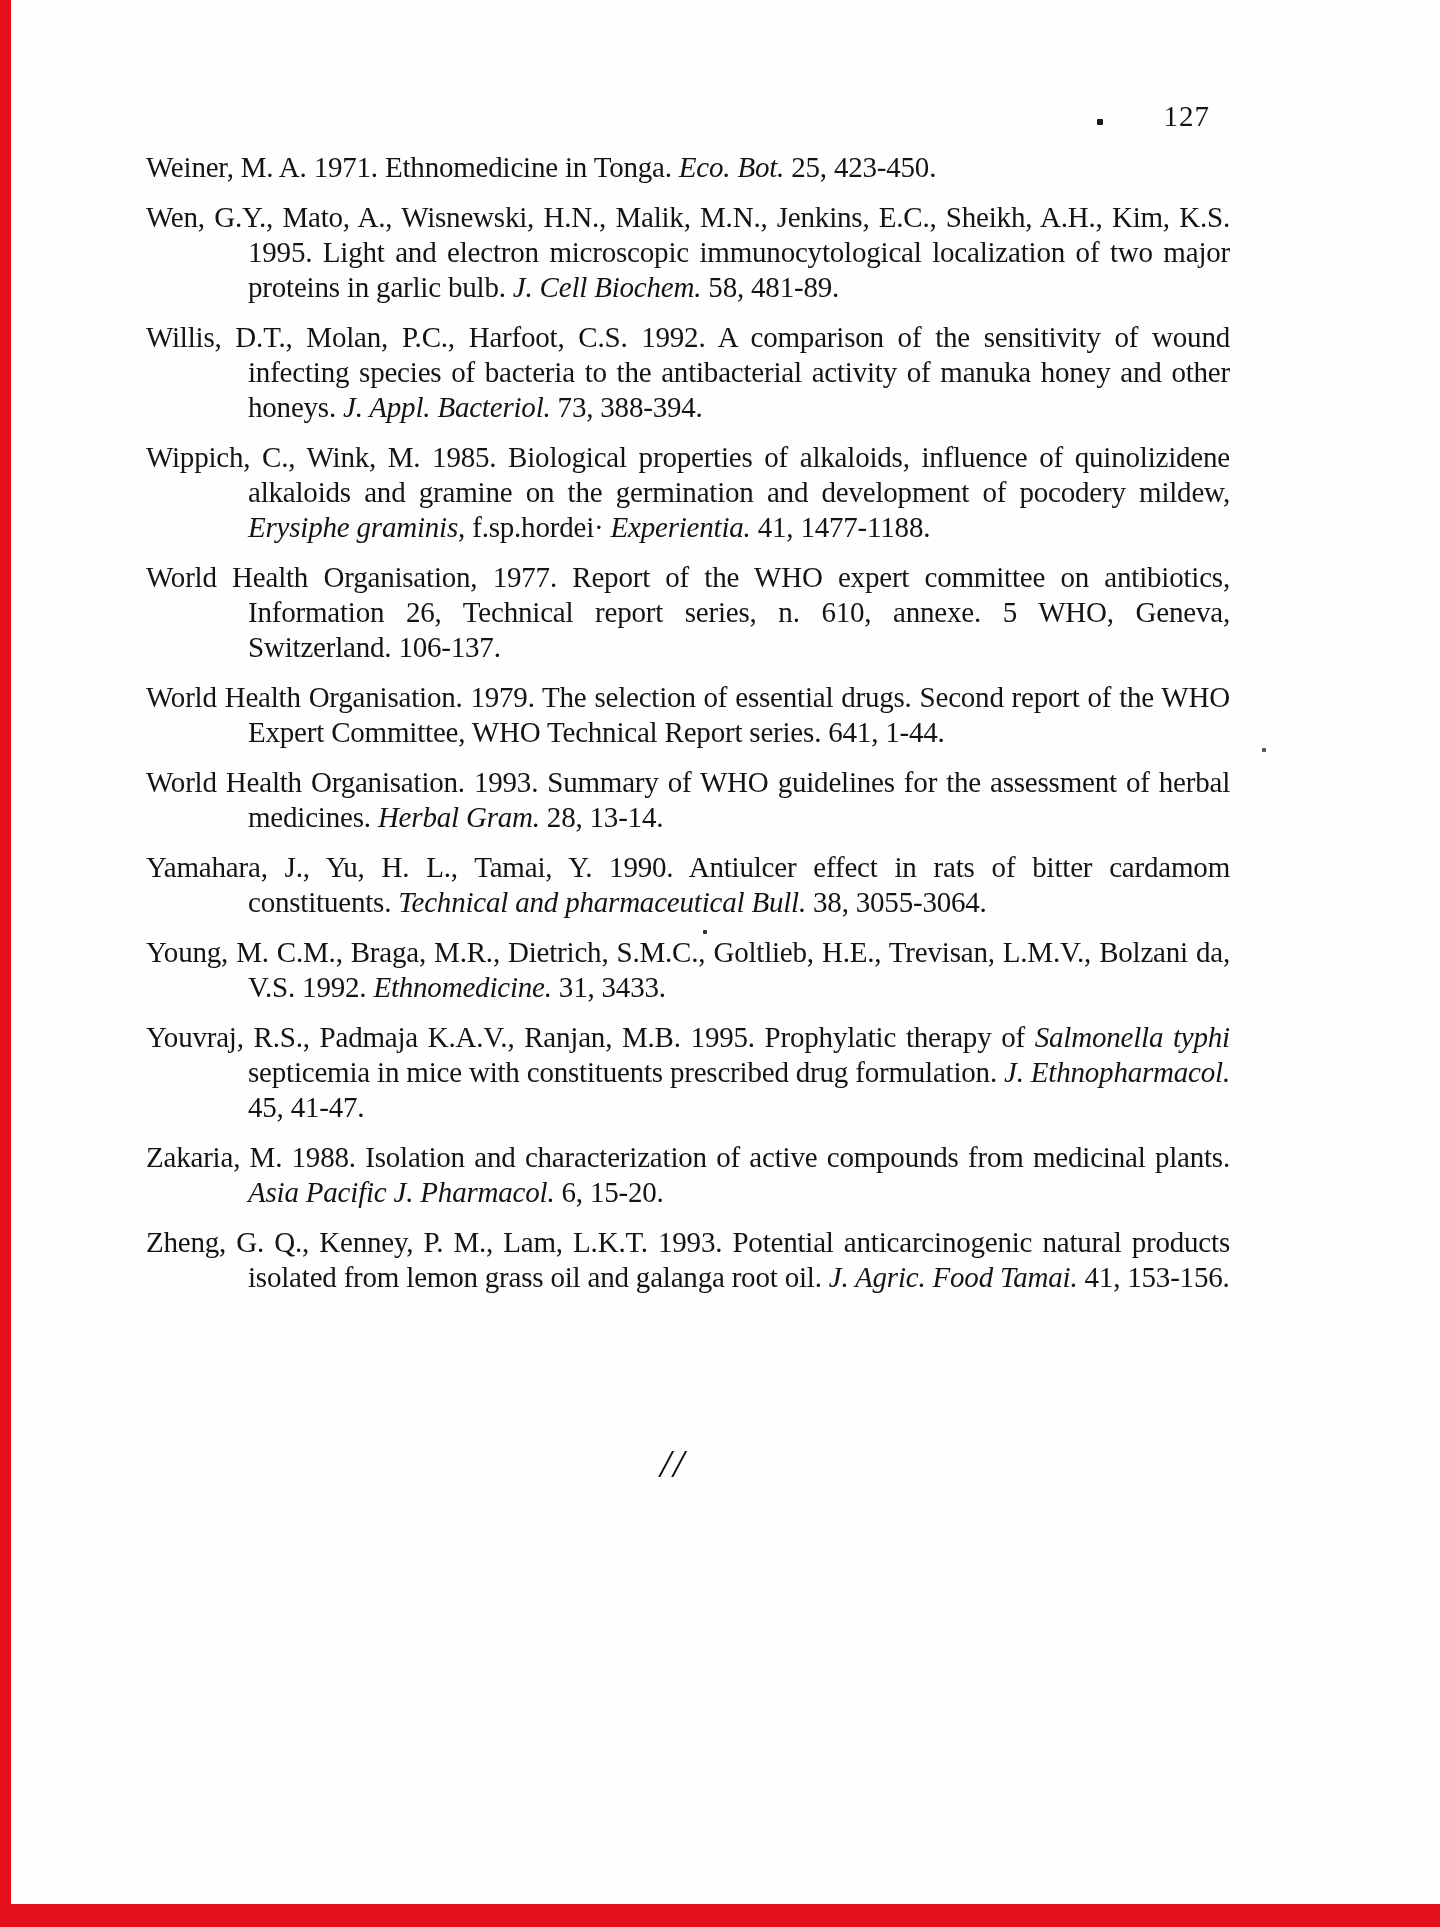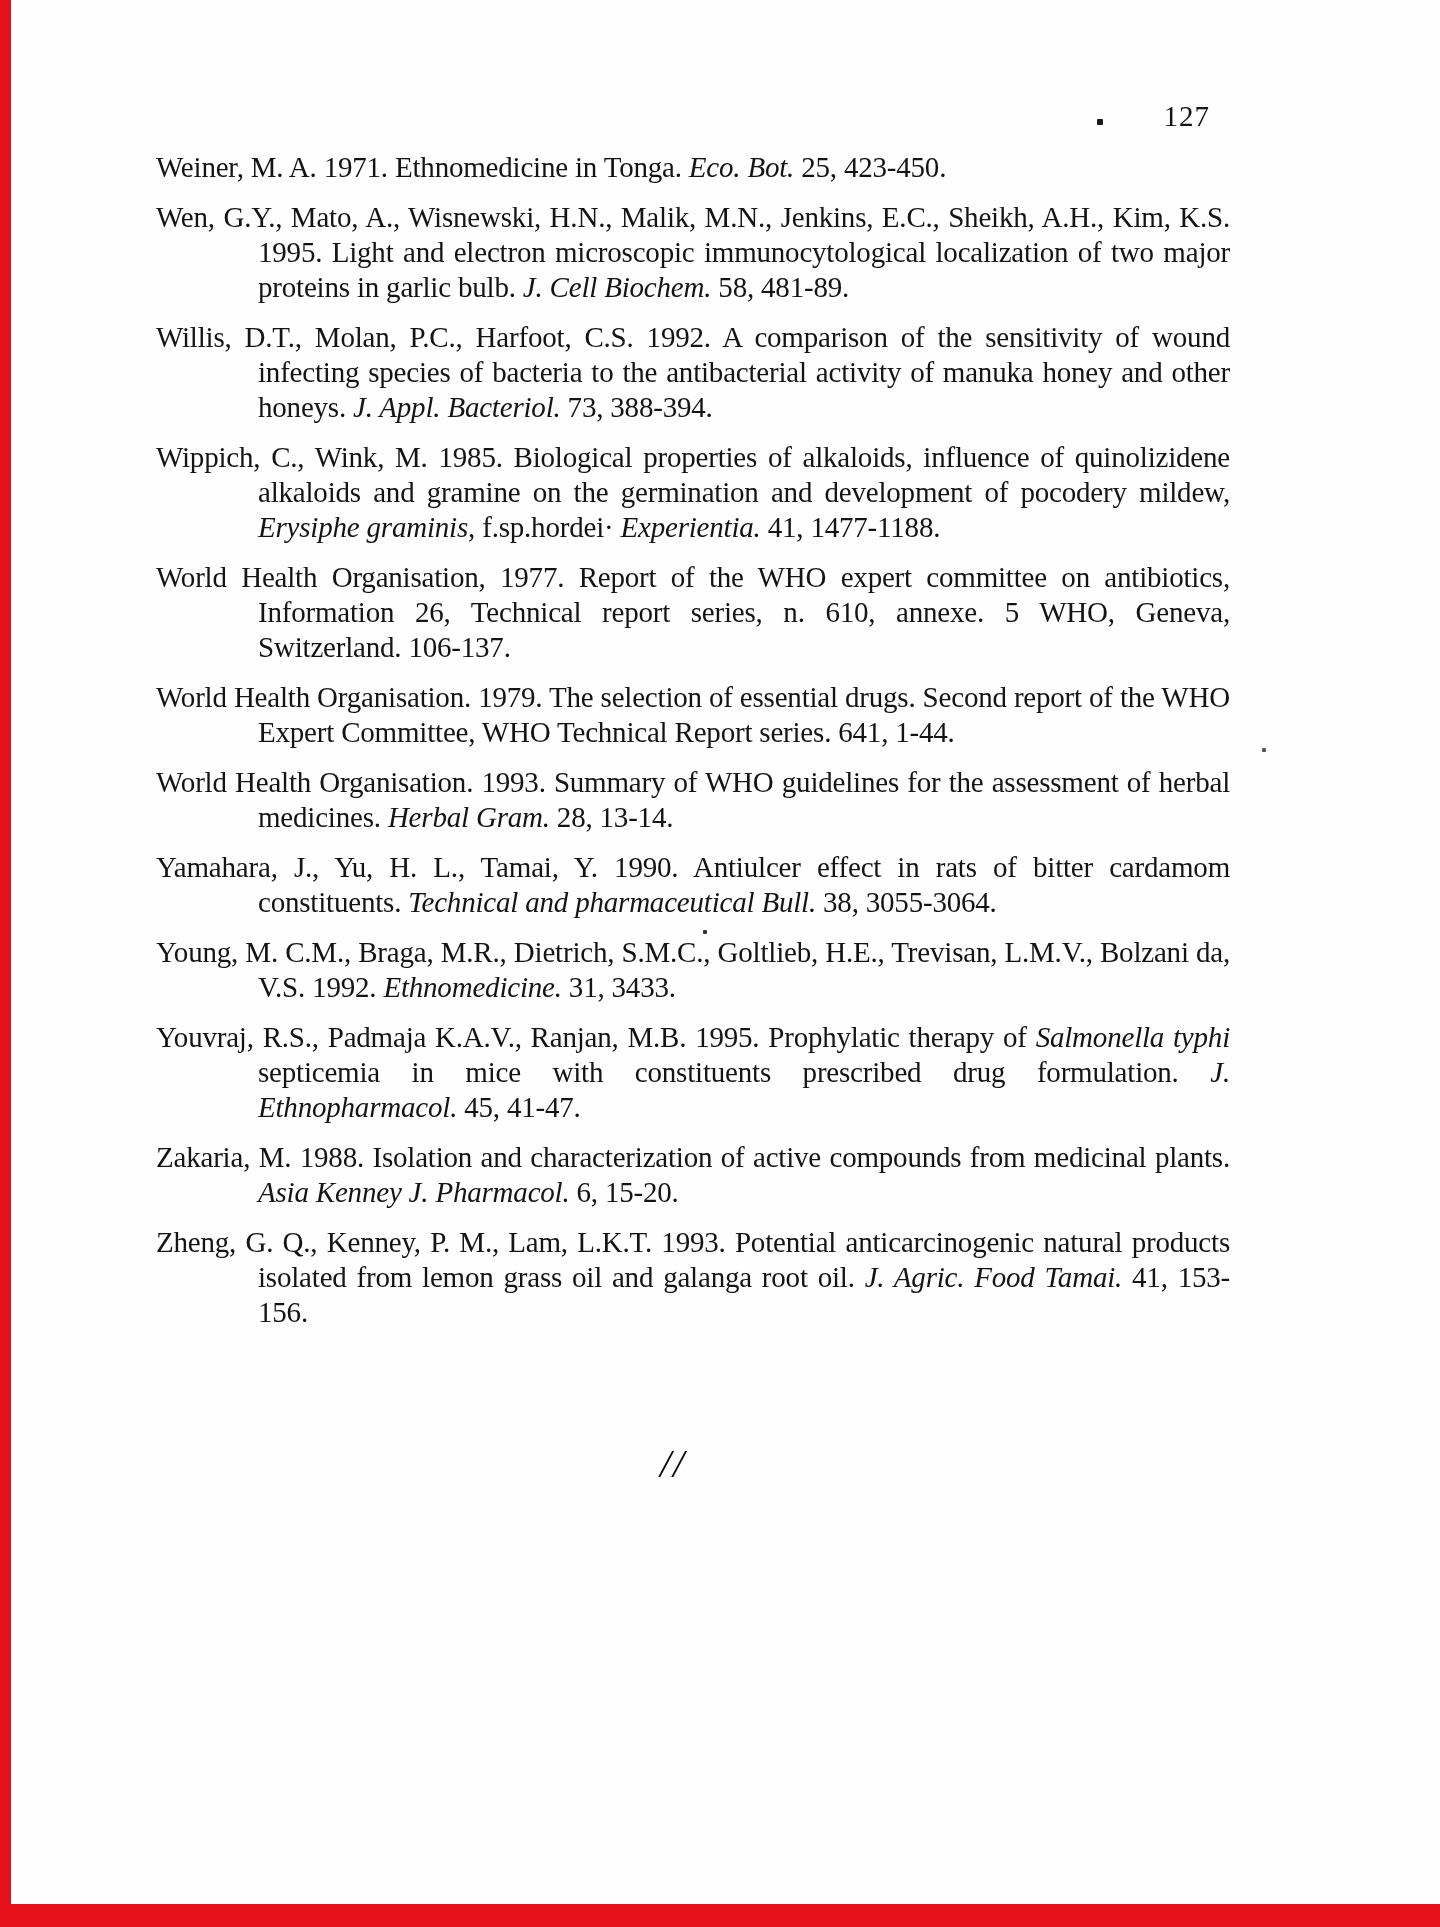--- a/index.html
+++ b/index.html
@@ -29,21 +29,21 @@
   .page-number{
     position:absolute;left:1110px;top:100px;width:100px;
     text-align:right;font-size:29px;letter-spacing:1px;
   }
   .refs{
     position:absolute;left:146px;top:150px;width:1084px;
     font-size:29px;line-height:35px;letter-spacing:-0.2px;
     text-align:justify;
   }
   .refs p{
-    margin:0 0 15px 10px;
+    margin:0 0 15px 0;
     padding-left:102px;
     text-indent:-102px;
   }
   .refs .it{font-style:italic;}
   .end-mark{
     position:absolute;left:660px;top:1440px;
     font-size:40px;font-style:italic;letter-spacing:2px;
     color:#0a0a0a;
   }
   .speck{
@@ -63,21 +63,21 @@
       <p><span class="">Weiner, M. A. 1971. Ethnomedicine in Tonga. </span><span class="it">Eco. Bot.</span><span class=""> 25, 423-450.</span></p>
       <p><span class="">Wen, G.Y., Mato, A., Wisnewski, H.N., Malik, M.N., Jenkins, E.C., Sheikh, A.H., Kim, K.S. 1995. Light and electron microscopic immunocytological localization of two major proteins in garlic bulb. </span><span class="it">J. Cell Biochem.</span><span class=""> 58, 481-89.</span></p>
       <p><span class="">Willis, D.T., Molan, P.C., Harfoot, C.S. 1992. A comparison of the sensitivity of wound infecting species of bacteria to the antibacterial activity of manuka honey and other honeys. </span><span class="it">J. Appl. Bacteriol.</span><span class=""> 73, 388-394.</span></p>
       <p><span class="">Wippich, C., Wink, M. 1985. Biological properties of alkaloids, influence of quinolizidene alkaloids and gramine on the germination and development of pocodery mildew, </span><span class="it">Erysiphe graminis</span><span class="">, f.sp.hordei· </span><span class="it">Experientia.</span><span class=""> 41, 1477-1188.</span></p>
       <p><span class="">World Health Organisation, 1977. Report of the WHO expert committee on antibiotics, Information 26, Technical report series, n. 610, annexe. 5 WHO, Geneva, Switzerland. 106-137.</span></p>
       <p><span class="">World Health Organisation. 1979. The selection of essential drugs. Second report of the WHO Expert Committee, WHO Technical Report series. 641, 1-44.</span></p>
       <p><span class="">World Health Organisation. 1993. Summary of WHO guidelines for the assessment of herbal medicines. </span><span class="it">Herbal Gram.</span><span class=""> 28, 13-14.</span></p>
       <p><span class="">Yamahara, J., Yu, H. L., Tamai, Y. 1990. Antiulcer effect in rats of bitter cardamom constituents. </span><span class="it">Technical and pharmaceutical Bull.</span><span class=""> 38, 3055-3064.</span></p>
       <p><span class="">Young, M. C.M., Braga, M.R., Dietrich, S.M.C., Goltlieb, H.E., Trevisan, L.M.V., Bolzani da, V.S. 1992. </span><span class="it">Ethnomedicine.</span><span class=""> 31, 3433.</span></p>
       <p><span class="">Youvraj, R.S., Padmaja K.A.V., Ranjan, M.B. 1995. Prophylatic therapy of </span><span class="it">Salmonella typhi</span><span class=""> septicemia in mice with constituents prescribed drug formulation. </span><span class="it">J. Ethnopharmacol.</span><span class=""> 45, 41-47.</span></p>
-      <p><span class="">Zakaria, M. 1988. Isolation and characterization of active compounds from medicinal plants. </span><span class="it">Asia Kenney J. Pharmacol.</span><span class=""> 6, 15-20.</span></p>
+      <p><span class="">Zakaria, M. 1988. Isolation and characterization of active compounds from medicinal plants. </span><span class="it">Asia Pacific J. Pharmacol.</span><span class=""> 6, 15-20.</span></p>
       <p><span class="">Zheng, G. Q., Kenney, P. M., Lam, L.K.T. 1993. Potential anticarcinogenic natural products isolated from lemon grass oil and galanga root oil. </span><span class="it">J. Agric. Food Tamai.</span><span class=""> 41, 153-156.</span></p>
     </div>
 
   <div class="end-mark">//</div>
 <div class="speck" style="left: 1097px; top: 119px; width: 6px; height: 6px; background: rgb(26, 26, 26);"></div>
     <div class="speck" style="left: 1262px; top: 748px; width: 4px; height: 4px; background: rgb(85, 85, 85);"></div>
     <div class="speck" style="left: 703px; top: 930px; width: 4px; height: 4px; background: rgb(51, 51, 51);"></div>
   </div>
 
 </body></html>

